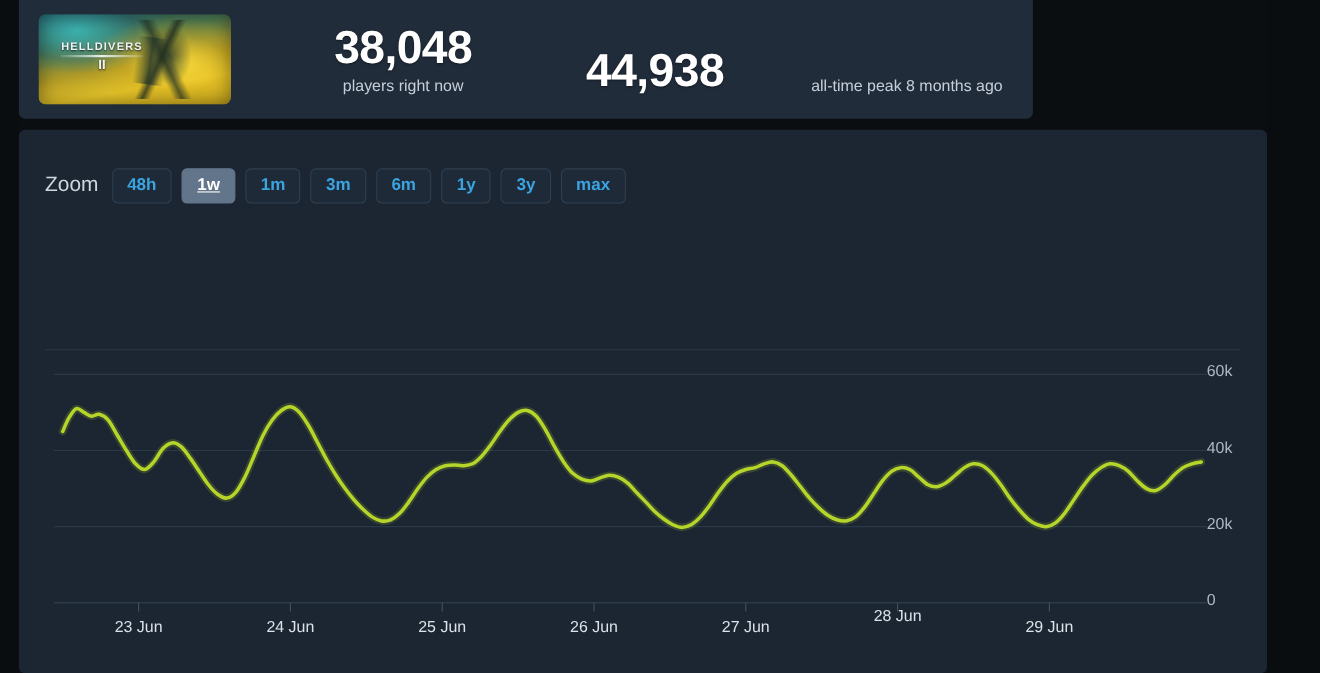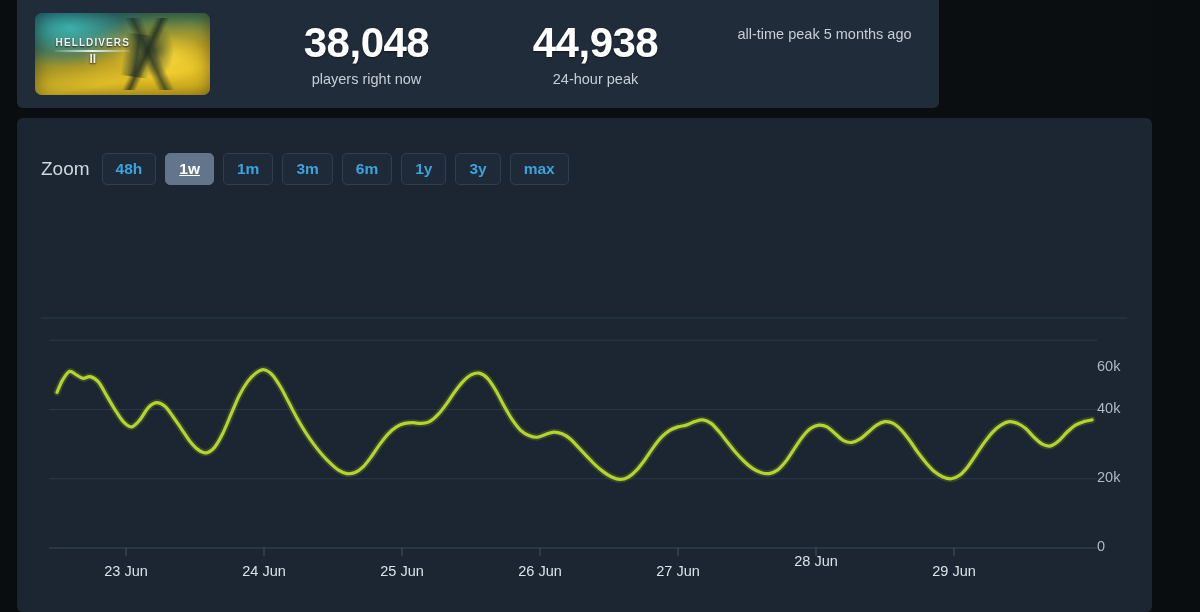--- a/index.html
+++ b/index.html
@@ -51,21 +51,21 @@
     text-shadow: 0 1px 2px rgba(0,0,0,0.85), 0 0 6px rgba(255,255,255,0.25);
     font-family:"Liberation Sans", sans-serif;
     line-height:1.05;
   }
   .banner .logo .bar {
     display:block; height:2px; margin:2px auto 1px; width:82%;
     background:linear-gradient(90deg, rgba(255,255,255,0.1), #e9f0f2, rgba(255,255,255,0.1));
   }
   .banner .logo .two { display:block; font-size:12px; letter-spacing:0; margin-top:1px; }
 
-  .stats { flex:1 1 auto; display:flex; align-items:flex-start; }
+  .stats { flex:1 1 auto; display:flex; align-items:flex-end; }
   .stat { flex:1 1 0; text-align:center; }
   .stat .num {
     color:#ffffff; font-size:42px; font-weight:bold; line-height:1.05;
     letter-spacing:-0.5px; text-shadow:0 1px 2px rgba(0,0,0,0.5);
   }
   .stat .lbl { color:#c6cfd8; font-size:14.5px; margin-top:5px; }
   .stat.s1 { margin-left:42px; }
 
   
   .chart-panel {
@@ -112,24 +112,23 @@
       </div>
     </div>
 
     <div class="stats">
       <div class="stat s1">
         <div class="num">38,048</div>
         <div class="lbl">players right now</div>
       </div>
       <div class="stat">
         <div class="num">44,938</div>
-        <div class="lbl">24-hour peak</div>
       </div>
       <div class="stat">
-        <div class="lbl">all-time peak 5 months ago</div>
+        <div class="lbl">all-time peak 8 months ago</div>
       </div>
     </div>
   </div>
 
   <div class="chart-panel">
 
     <div class="watermark">SteamDB.info</div>
 
     <div class="zoombar">
       <span class="zoom-label">Zoom</span>
@@ -178,21 +177,21 @@
           <div class="xlabel" style="left: 385px; top: 445px;">25 Jun</div>
           <div class="xlabel" style="left: 523px; top: 445px;">26 Jun</div>
           <div class="xlabel" style="left: 661px; top: 445px;">27 Jun</div>
           <div class="xlabel" style="left: 799px; top: 435px;">28 Jun</div>
           <div class="xlabel" style="left: 937px; top: 445px;">29 Jun</div>
         </div>
       <div id="y-labels">
           <div class="ylabel" style="left: 1080px; top: 420px; width: 40px; text-align: left;">0</div>
           <div class="ylabel" style="left: 1080px; top: 350.769px; width: 40px; text-align: left;">20k</div>
           <div class="ylabel" style="left: 1080px; top: 281.538px; width: 40px; text-align: left;">40k</div>
-          <div class="ylabel" style="left: 1080px; top: 212.308px; width: 40px; text-align: left; margin-top: 28px;">60k</div>
+          <div class="ylabel" style="left: 1080px; top: 212.308px; width: 40px; text-align: left;">60k</div>
         </div>
       <div id="nav-years"></div>
     </div>
 
   </div>
 
   <div class="strip-left"></div>
   <div class="strip-right"></div>
 </div>
 

